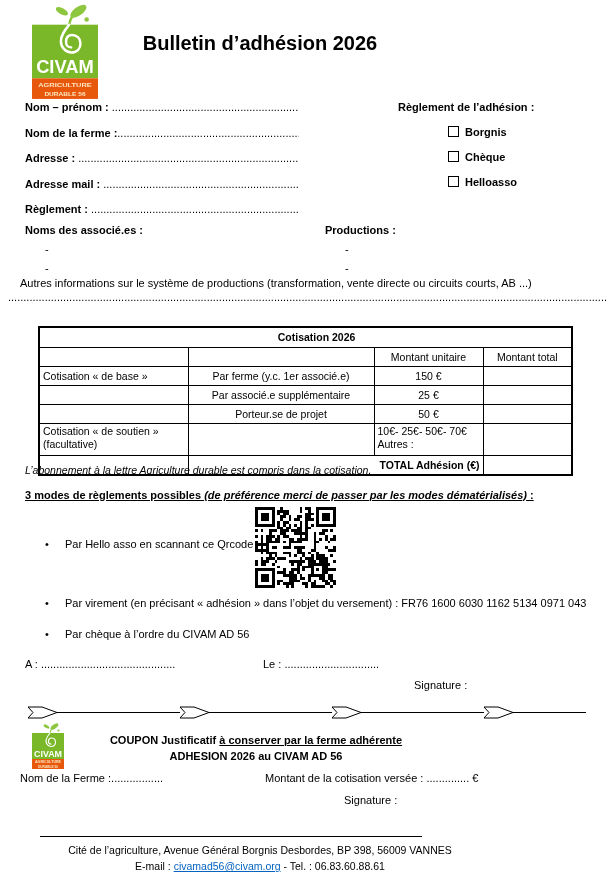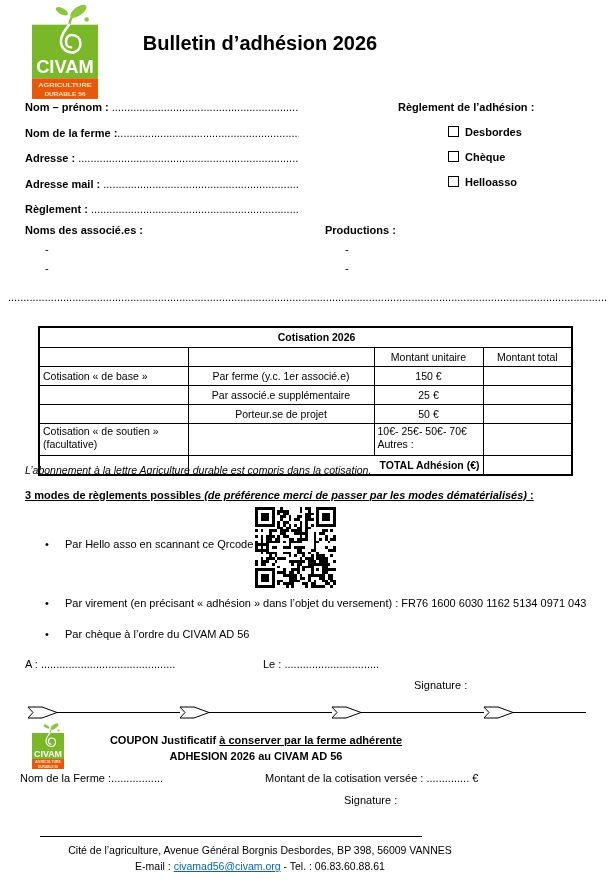--- a/index.html
+++ b/index.html
@@ -99,37 +99,38 @@
     <div class="field-row" data-name="field-nom-prenom"><span class="lbl" data-name="field-label">Nom – prénom :</span><span data-name="field-dots"> .........................................................................................</span></div>
     <div class="field-row" data-name="field-nom-ferme"><span class="lbl" data-name="field-label">Nom de la ferme :</span><span data-name="field-dots">.........................................................................................</span></div>
     <div class="field-row" data-name="field-adresse"><span class="lbl" data-name="field-label">Adresse :</span><span data-name="field-dots"> .........................................................................................</span></div>
     <div class="field-row" data-name="field-adresse-mail"><span class="lbl" data-name="field-label">Adresse mail :</span><span data-name="field-dots"> .........................................................................................</span></div>
     <div class="field-row" data-name="field-telephone"><span class="lbl" data-name="field-label">Règlement :</span><span data-name="field-dots"> .........................................................................................</span></div>
   </div>
 
   <div data-name="payment-block">
     <div data-name="payment-title">Règlement de l’adhésion :</div>
     <div class="pay-options" data-name="payment-options">
-      <div class="pay-opt" data-name="payment-option-virement"><span class="cbx" data-name="checkbox-virement"></span><span data-name="payment-option-label">Desbordes</span></div>
+      <div class="pay-opt" data-name="payment-option-virement"><span class="cbx" data-name="checkbox-virement"></span><span data-name="payment-option-label">Borgnis</span></div>
       <div class="pay-opt" data-name="payment-option-cheque"><span class="cbx" data-name="checkbox-cheque"></span><span data-name="payment-option-label">Chèque</span></div>
       <div class="pay-opt" data-name="payment-option-helloasso"><span class="cbx" data-name="checkbox-helloasso"></span><span data-name="payment-option-label">Helloasso</span></div>
     </div>
   </div>
 
   <div data-name="associates-block">
     <div class="b" data-name="associates-label">Noms des associé.es :</div>
     <div class="dash-item" data-name="associate-item">-</div>
     <div class="dash-item" data-name="associate-item">-</div>
   </div>
   <div data-name="productions-block">
     <div class="b" data-name="productions-label">Productions :</div>
     <div class="dash-item" data-name="production-item">-</div>
     <div class="dash-item" data-name="production-item">-</div>
   </div>
 
+  <div data-name="other-info-label">Autres informations sur le système de productions (transformation, vente directe ou circuits courts, AB ...)</div>
   <div data-name="other-info-dotline">........................................................................................................................................................................................................................................</div>
 
   <table data-name="cotisation-table">
     <colgroup>
         <col style="width:149px">
         <col style="width:186px">
         <col style="width:109px">
         <col style="width:89px">
       </colgroup>
     <tbody>

